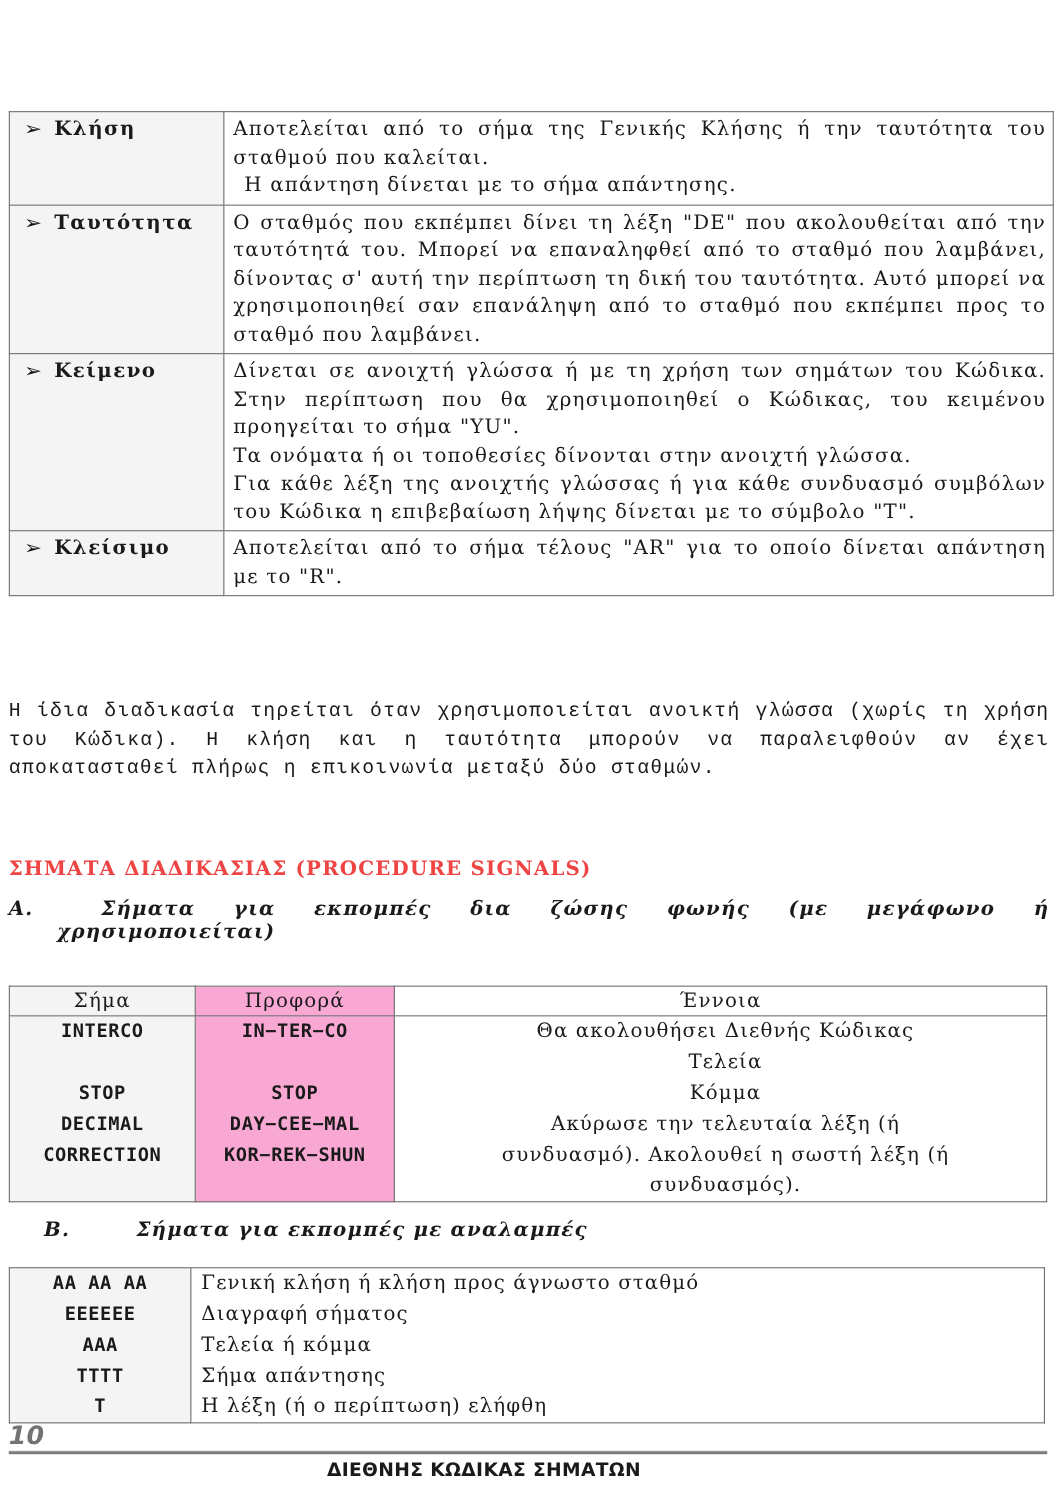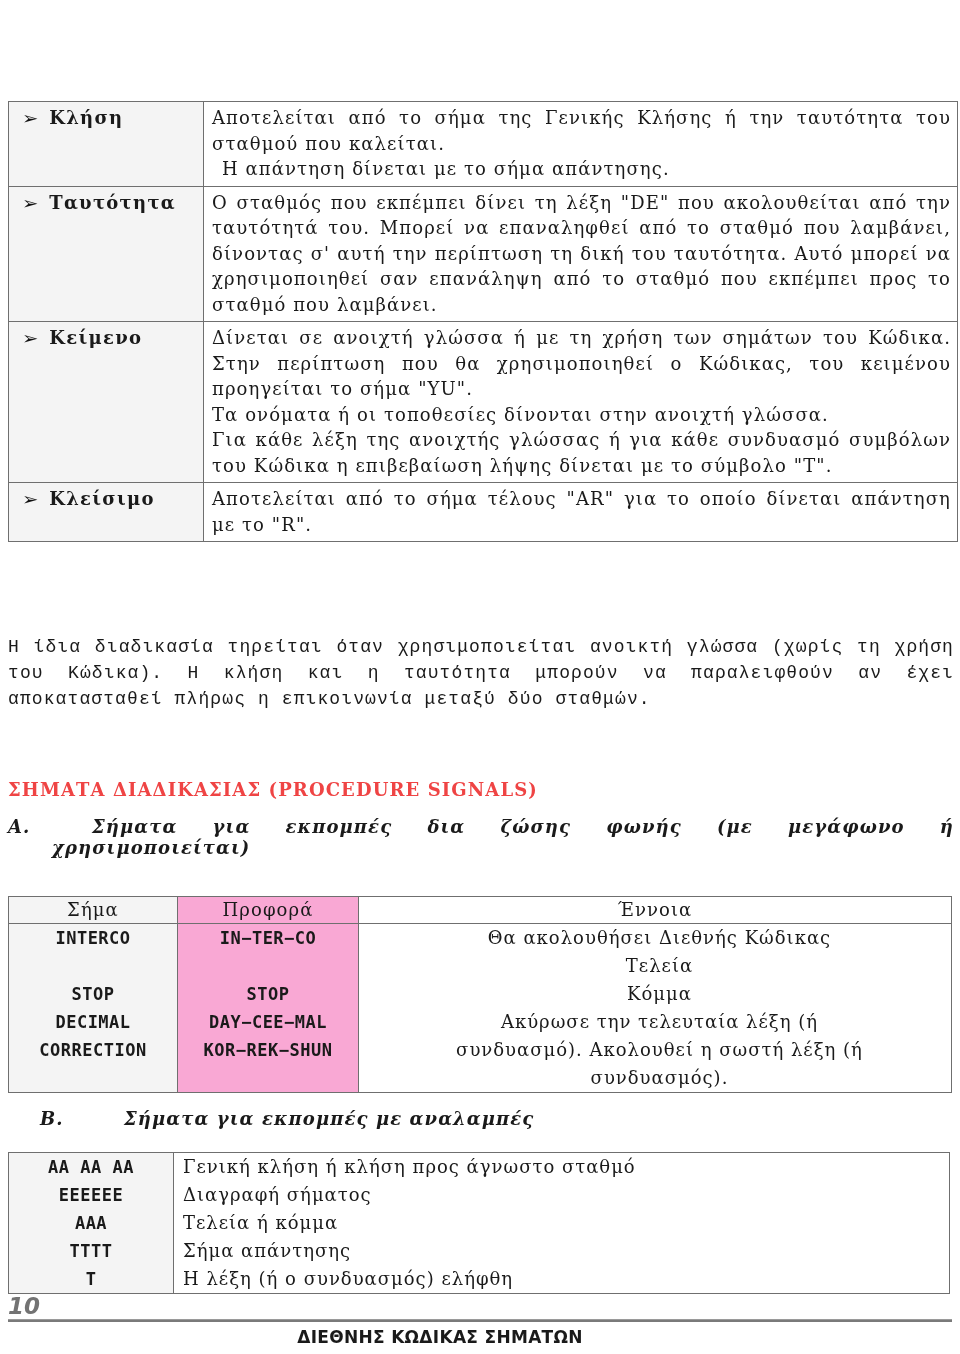--- a/index.html
+++ b/index.html
@@ -395,21 +395,21 @@
             <div class="ln mono-bold">ΤΤΤΤ</div>
             <div class="ln mono-bold">Τ</div>
           </div>
         </td>
         <td class="c-desc">
           <div class="stack">
             <div class="ln mean-line">Γενική κλήση ή κλήση προς άγνωστο σταθμό</div>
             <div class="ln mean-line">Διαγραφή σήματος</div>
             <div class="ln mean-line">Τελεία ή κόμμα</div>
             <div class="ln mean-line">Σήμα απάντησης</div>
-            <div class="ln mean-line">Η λέξη (ή ο συνδυασμός) ελήφθη</div>
+            <div class="ln mean-line">Η λέξη (ή ο περίπτωση) ελήφθη</div>
           </div>
         </td>
       </tr>
     </tbody>
   </table>
 
   <div class="page-number">10</div>
   <div class="footer-rule"></div>
   <div class="footer-title">ΔΙΕΘΝΗΣ ΚΩΔΙΚΑΣ ΣΗΜΑΤΩΝ</div>
 

